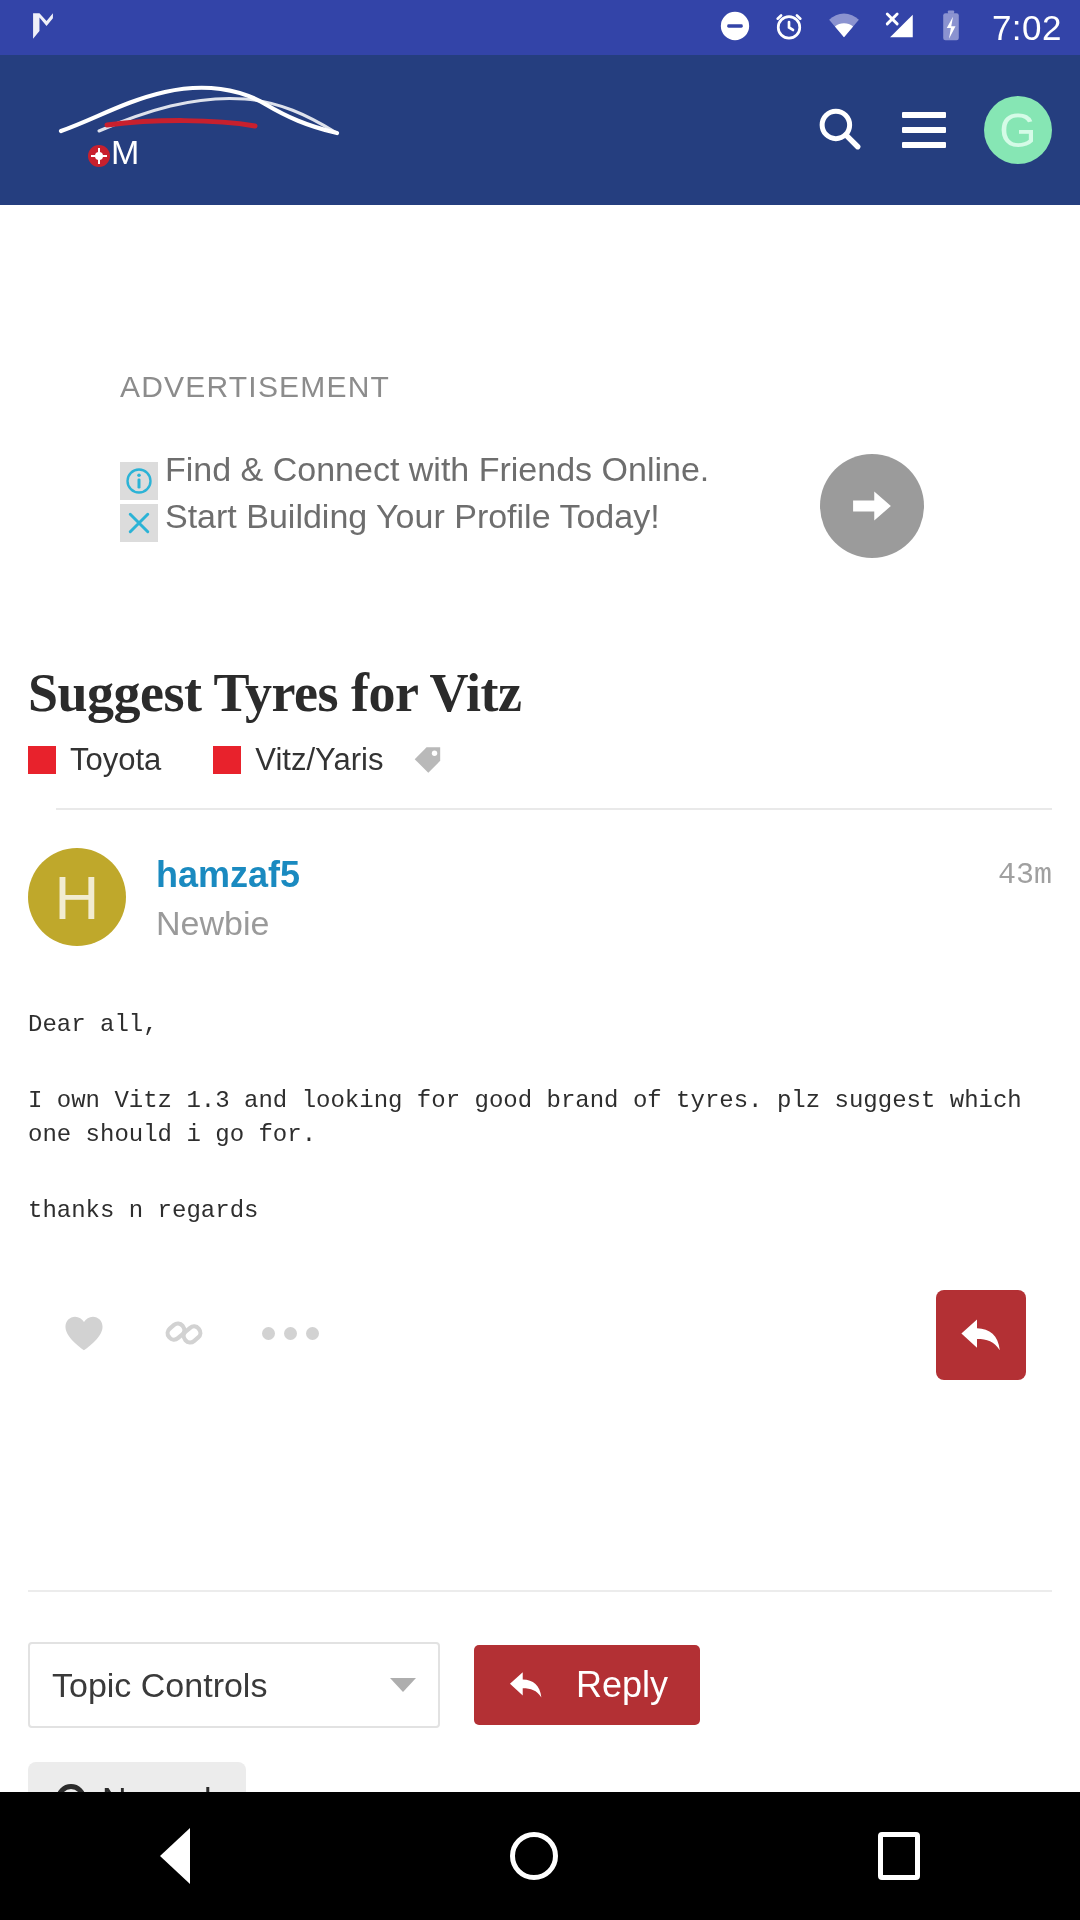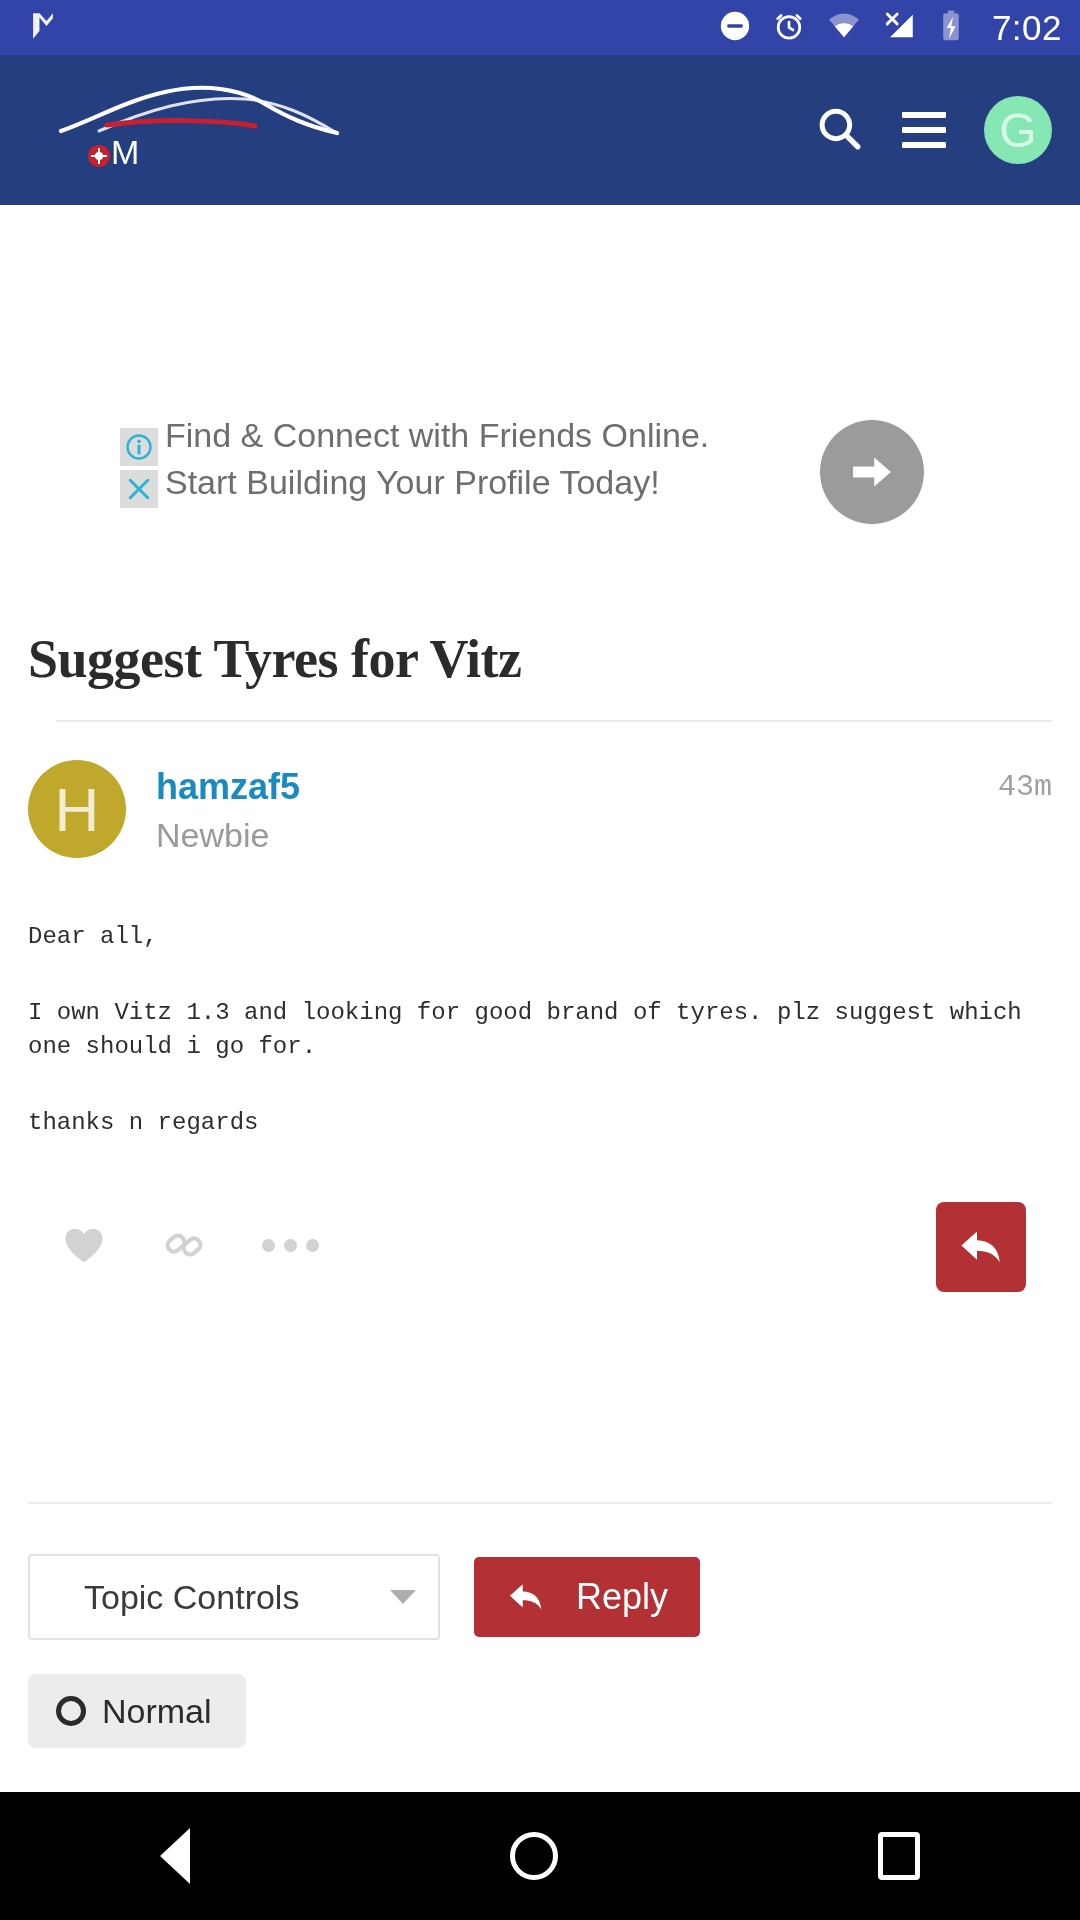--- a/index.html
+++ b/index.html
@@ -145,21 +145,21 @@
   }
 
   
   .foot-divider { height:2px; background:#ececec; margin:196px 28px 0 28px; }
   .foot { display:flex; align-items:center; padding: 50px 0 0 28px; gap:34px; }
   .select-box {
     width:412px; height:86px; border:2px solid #e2e2e2; border-radius:4px;
     background:#fff; display:flex; align-items:center; padding:0 22px;
     position:relative;
   }
-  .select-label { font-size:34px; color:#3a3a3a; font-family:"Liberation Sans", sans-serif;margin-left:32px; }
+  .select-label { font-size:34px; color:#3a3a3a; font-family:"Liberation Sans", sans-serif; }
   .caret {
     margin-left:auto; width:0;height:0;
     border-left:13px solid transparent; border-right:13px solid transparent;
     border-top:14px solid #aeaeae;
   }
   .reply-btn {
     height:80px; background:#b33034; border-radius:5px;
     display:flex; align-items:center; gap:30px; padding:0 32px;
   }
   .reply-btn-label {
@@ -263,20 +263,21 @@
           <span></span>
           <span></span>
       </span>
       <span class="avatar-g">G</span>
     </div>
   </div>
 
   <div class="content">
 
     <div class="ad-block">
+      <div class="ad-label">ADVERTISEMENT</div>
       <div class="ad-body">
         <div class="ad-badges">
           <span class="ad-badge">
             <svg width="30" height="30" viewBox="0 0 24 24">
               <circle cx="12" cy="12" r="9.2" fill="none" stroke="#2bb3d6" stroke-width="1.9"></circle>
               <circle cx="12" cy="7.3" r="1.4" fill="#2bb3d6"></circle>
               <rect x="10.8" y="10" width="2.4" height="8" rx="1" fill="#2bb3d6"></rect>
             </svg>
           </span>
           <span class="ad-badge">
@@ -289,20 +290,37 @@
         <div class="ad-arrow">
           <svg width="54" height="54" viewBox="0 0 24 24">
             <path d="M3.6 9.6 L13 9.6 L13 5.6 L20.4 12 L13 18.4 L13 14.4 L3.6 14.4 Z" fill="#ffffff"></path>
           </svg>
         </div>
       </div>
     </div>
 
     <div class="topic-head">
       <div class="topic-title">Suggest Tyres for Vitz</div>
+      <div class="tag-row">
+        <span class="cat">
+          <span class="cat-sq"></span>
+          <span class="cat-name">Toyota</span>
+        </span>
+        <span class="cat-gap"></span>
+        <span class="cat">
+          <span class="cat-sq"></span>
+          <span class="cat-name">Vitz/Yaris</span>
+        </span>
+        <span style="margin-left:14px;display:flex;">
+          <svg width="34" height="34" viewBox="0 0 24 24">
+            <path d="M2.6 11.4 L11 3 L20.6 3 L20.6 12.6 L12.2 21 Z" fill="#b9b9b9"></path>
+            <circle cx="16.6" cy="7.2" r="1.9" fill="#ffffff"></circle>
+          </svg>
+        </span>
+      </div>
       <div class="divider"></div>
     </div>
 
     <div class="post">
       <div class="post-head">
         <span class="post-avatar">H</span>
         <span class="post-meta">
           <div class="post-user">hamzaf5</div>
           <div class="post-rank">Newbie</div>
         </span>

